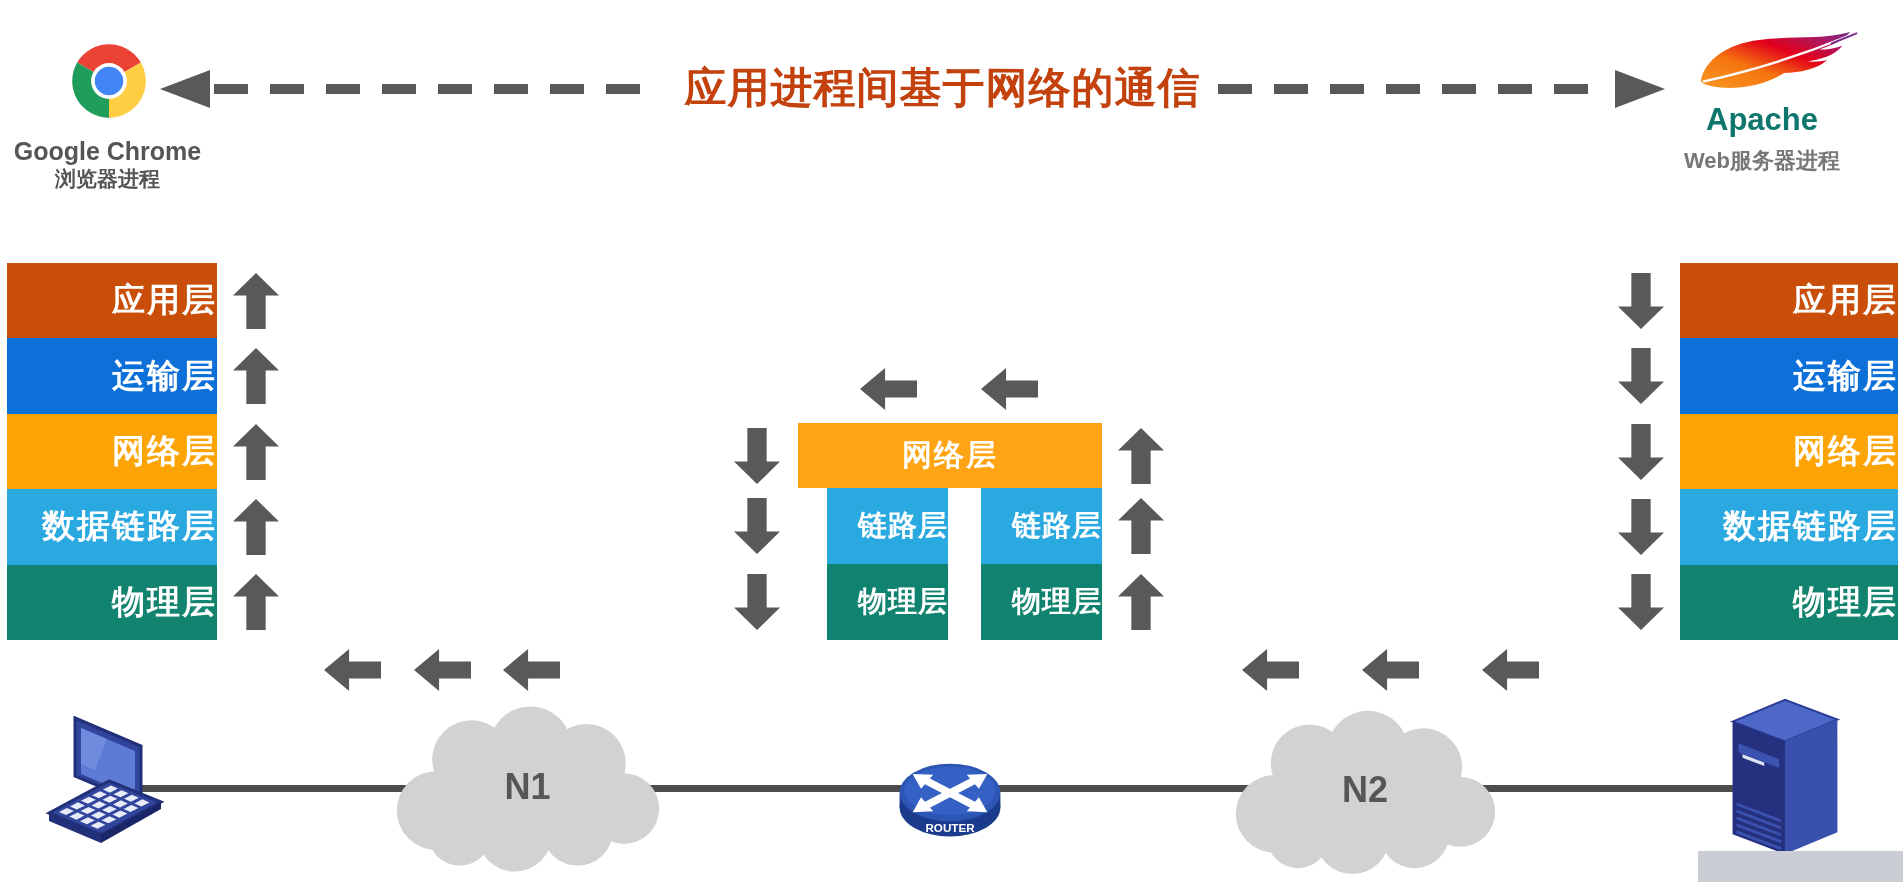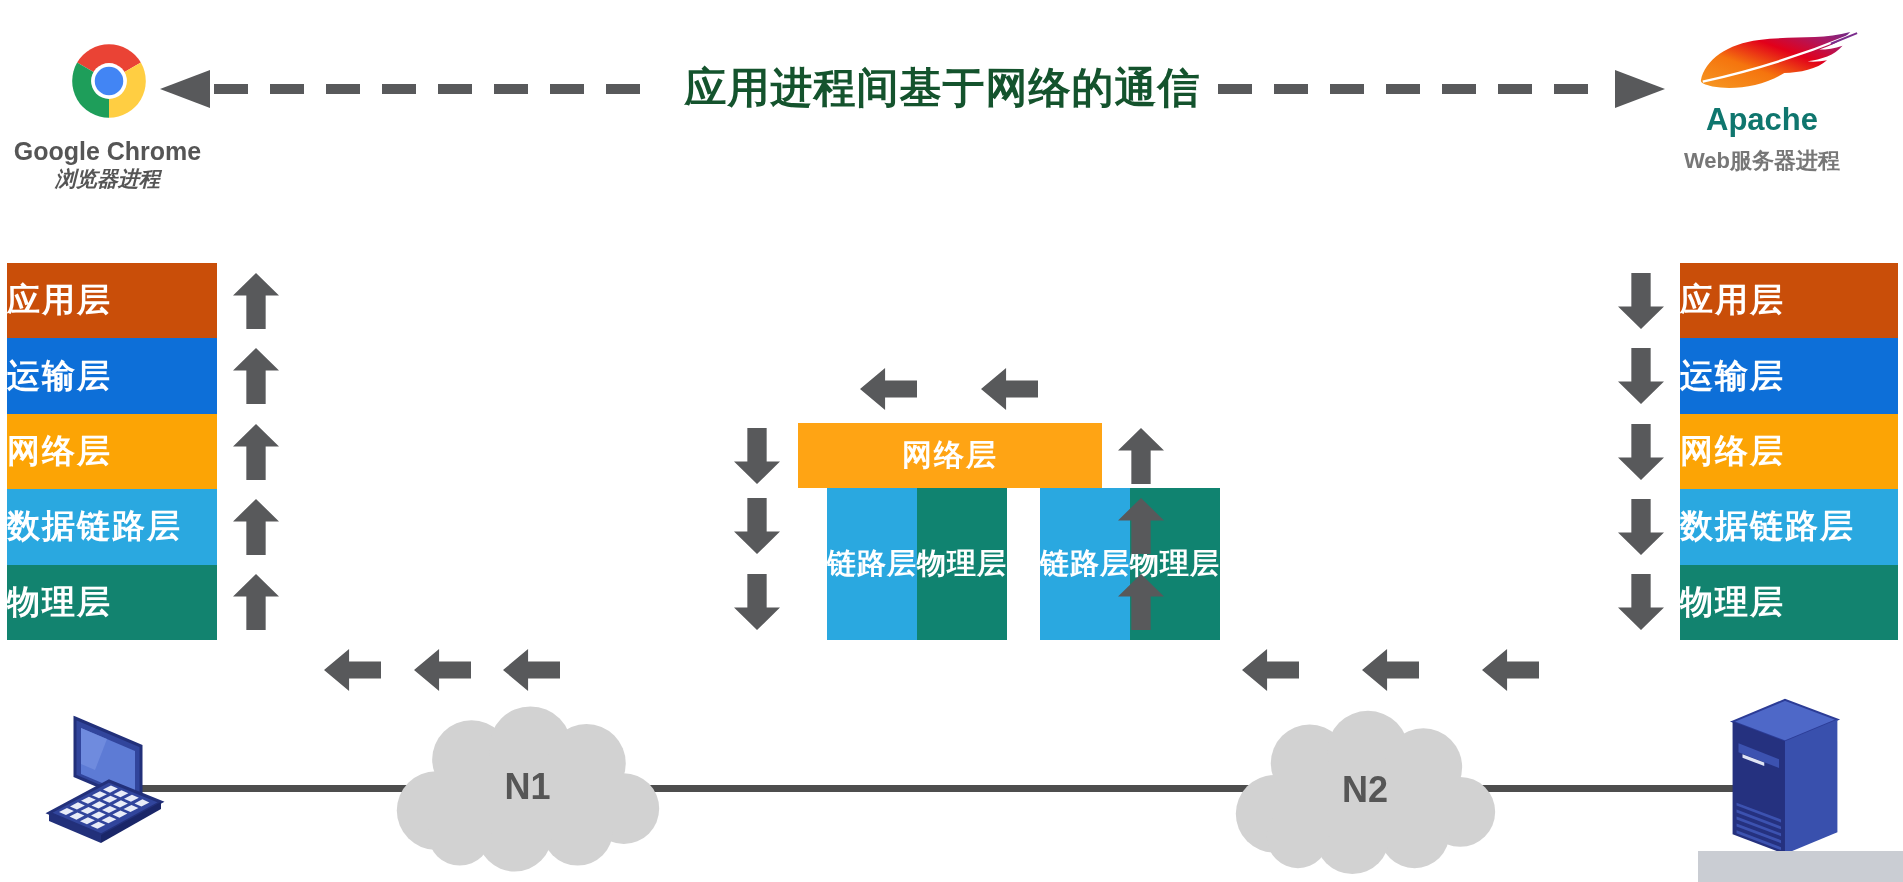--- a/index.html
+++ b/index.html
@@ -17,27 +17,27 @@
     font-size:42px;font-weight:800;letter-spacing:1px;white-space:nowrap;
   }
   .dash-seg{position:absolute;height:10px;
     background:repeating-linear-gradient(90deg,#58595B 0 34px,transparent 34px 56px);}
   .dash-head-left{position:absolute;width:50px;height:38px;background:#58595B;
     clip-path:polygon(0 50%,100% 0,100% 100%);}
   .dash-head-right{position:absolute;width:50px;height:38px;background:#58595B;
     clip-path:polygon(100% 50%,0 0,0 100%);}
   
   .stack{position:absolute;height:377px;display:flex;flex-direction:column;}
-  .layer{flex:1;display:flex;align-items:center;justify-content:flex-start;
+  .layer{flex:1;display:flex;align-items:center;justify-content:flex-end;
     color:#fff;font-weight:800;font-size:33px;letter-spacing:2px;white-space:nowrap;}
   .router-stack{position:absolute;width:304px;height:217px;}
   .r-net{height:65px;display:flex;align-items:center;justify-content:center;
     color:#fff;font-weight:800;font-size:30px;letter-spacing:2px;}
   .r-cols{display:flex;gap:4px;height:152px;}
-  .r-col{flex:1;display:flex;flex-direction:row;padding-left:29px;}
+  .r-col{flex:1;display:flex;flex-direction:column;padding-left:29px;}
   .r-col .layer{font-size:29px;letter-spacing:1px;}
   
   .arr-up{position:absolute;width:46px;height:56px;
     clip-path:polygon(50% 0,100% 40%,71% 40%,71% 100%,29% 100%,29% 40%,0 40%);}
   .arr-down{position:absolute;width:46px;height:56px;
     clip-path:polygon(50% 100%,100% 60%,71% 60%,71% 0,29% 0,29% 60%,0 60%);}
   .arr-left{position:absolute;width:57px;height:42px;
     clip-path:polygon(0 50%,44% 0,44% 30%,100% 30%,100% 70%,44% 70%,44% 100%);}
   
   .conn-line{position:absolute;left:140px;top:785px;width:1600px;height:7px;}
@@ -56,25 +56,25 @@
     <svg width="92" height="92" viewBox="0 0 100 100">
       <circle cx="50" cy="50" r="44" fill="#fff"></circle>
       <path d="M50,50 L15.36,30 A40,40 0 0 1 84.64,30 Z" fill="#EA4335"></path>
       <path d="M50,50 L15.36,30 A40,40 0 0 0 50,90 Z" fill="#1E9E5A"></path>
       <path d="M50,50 L50,90 A40,40 0 0 0 84.64,30 Z" fill="#FFCE42"></path>
       <circle cx="50" cy="50" r="19.5" fill="#fff"></circle>
       <circle cx="50" cy="50" r="15.5" fill="#4285F4"></circle>
     </svg>
   </div>
   <div class="cap cap-main" style="left: 10px; top: 137px; width: 195px; color: rgb(85, 85, 85);">Google Chrome</div>
-  <div class="cap cap-sub" style="left: 10px; top: 165px; width: 195px; color: rgb(85, 85, 85); font-style: italic;">浏览器进程</div>
+  <div class="cap cap-sub" style="left: 10px; top: 165px; width: 195px; color: rgb(85, 85, 85);">浏览器进程</div>
 
   <div class="dash-head-left" style="left:160px;top:70px;"></div>
   <div class="dash-seg" style="left:214px;top:84px;width:448px;"></div>
-  <div class="big-title" style="color: #14532d;">应用进程间基于网络的通信</div>
+  <div class="big-title" style="color: #c2410c;">应用进程间基于网络的通信</div>
   <div class="dash-seg" style="left:1218px;top:84px;width:392px;"></div>
   <div class="dash-head-right" style="left:1615px;top:70px;"></div>
 
   <div class="abs" style="left:1695px;top:30px;width:165px;height:78px;">
     <svg width="165" height="78" viewBox="0 0 170 80">
       <defs>
         <linearGradient id="apGrad" x1="0" y1="1" x2="1" y2="0">
           <stop offset="0" stop-color="#F69923"></stop>
           <stop offset="0.35" stop-color="#F5740E"></stop>
           <stop offset="0.62" stop-color="#E2001A"></stop>
@@ -226,20 +226,35 @@
         <circle cx="243" cy="110" r="36"></circle>
         <circle cx="196" cy="132" r="36"></circle>
         <circle cx="132" cy="136" r="38"></circle>
         <circle cx="76" cy="136" r="32"></circle>
         <rect x="52" y="58" width="190" height="74"></rect>
       </g>
     </svg>
     <div class="cloud-label" style="color: rgb(86, 86, 86);">N1</div>
   </div>
 
+  <div class="abs" style="left:894px;top:748px;width:112px;height:92px;">
+    <svg width="112" height="92" viewBox="0 0 120 95">
+      <ellipse cx="60" cy="62" rx="54" ry="31" fill="#1B3C8C"></ellipse>
+      <rect x="6" y="48" width="108" height="14" fill="#1B3C8C"></rect>
+      <ellipse cx="60" cy="46" rx="54" ry="31" fill="#2C55B4"></ellipse>
+      <ellipse cx="60" cy="44" rx="49" ry="26" fill="#3561C4"></ellipse>
+      <path d="M34 60 L86 33" stroke="#fff" stroke-width="8" fill="none"></path>
+      <path d="M34 33 L86 60" stroke="#fff" stroke-width="8" fill="none"></path>
+      <polygon points="100,26 78,27 91,42" fill="#fff"></polygon>
+      <polygon points="20,67 42,66 29,51" fill="#fff"></polygon>
+      <polygon points="100,67 78,66 91,51" fill="#fff"></polygon>
+      <polygon points="20,26 42,27 29,42" fill="#fff"></polygon>
+      <text x="60" y="88" fill="#fff" font-size="12.5" font-weight="bold" text-anchor="middle" font-family="Liberation Sans, sans-serif">ROUTER</text>
+    </svg>
+  </div>
 
   <div class="cloud" style="left:1218px;top:705px;width:294px;height:170px;">
     <svg width="294" height="170" viewBox="0 0 290 175">
       <g fill="#D2D2D2">
         <circle cx="52" cy="112" r="40"></circle>
         <circle cx="88" cy="60" r="40"></circle>
         <circle cx="148" cy="48" r="42"></circle>
         <circle cx="205" cy="64" r="40"></circle>
         <circle cx="243" cy="110" r="36"></circle>
         <circle cx="196" cy="132" r="36"></circle>

